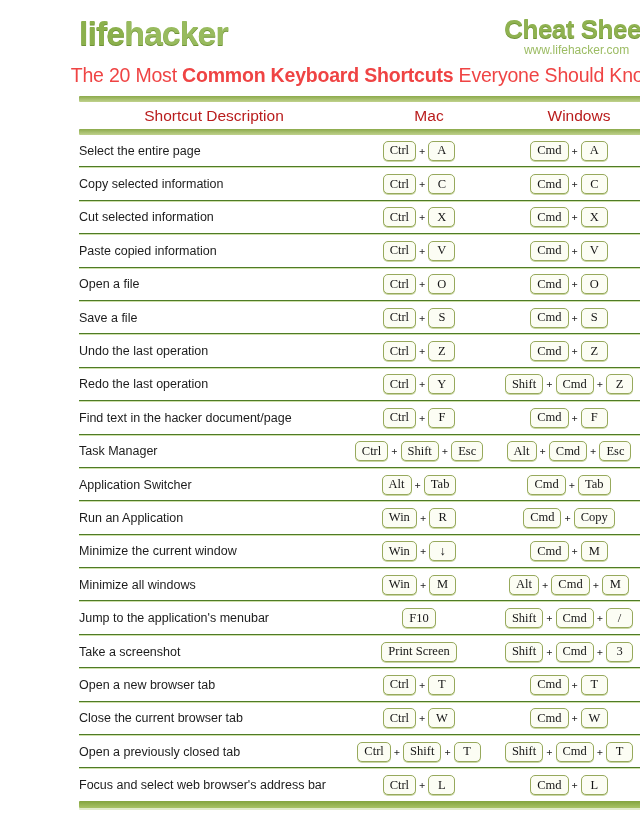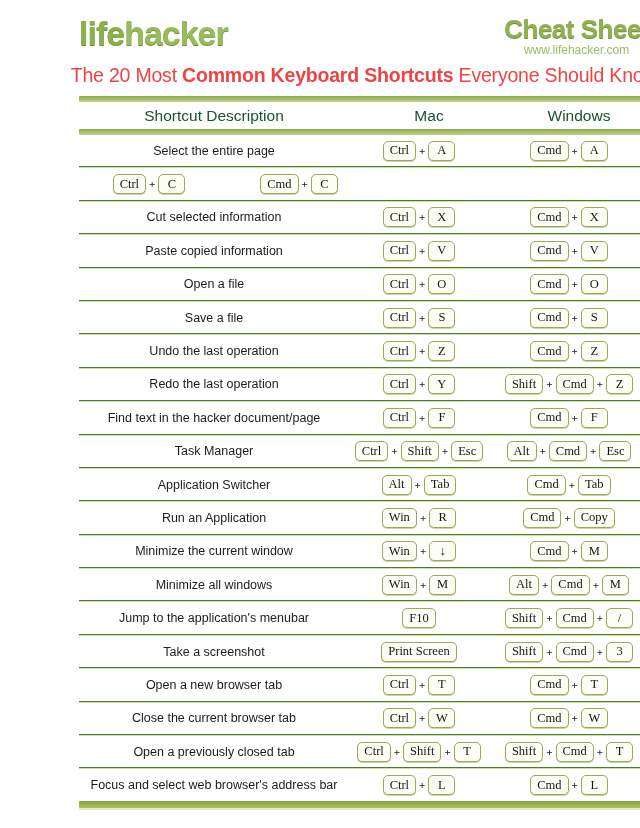--- a/index.html
+++ b/index.html
@@ -45,31 +45,31 @@
     height: 6px; border-radius: 1px;
     background: linear-gradient(to bottom, #8caa4b, #c0d28d);
   }
   .bar-bottom {
     height: 7px; margin-top: 0;
     background: linear-gradient(to bottom, #83a43e, #a9c365);
     box-shadow: 0 2px 0 rgba(201, 219, 160, 0.55);
     border-radius: 1px;
   }
   .head-row { display: flex; align-items: center; height: 27px; }
-  .head-cell { font-size: 15.5px; color: #14532d; text-align: center; }
+  .head-cell { font-size: 15.5px; color: #b91c1c; text-align: center; }
   .col-desc { width: 270px; }
   .col-win  { width: 140px; }
   .col-mac  { width: 160px; }
 
   .row { display: flex; align-items: center; height: 31.4px; background: #ffffff; }
   .row-sep {
     height: 2px;
     background: linear-gradient(to bottom, #4f7b26 50%, #cfe0ab 50%);
   }
-  .cell-desc { width: 270px; text-align: center; font-size: 12.5px; color: #1c1c1c; }
+  .cell-desc { width: 270px; text-align: left; font-size: 12.5px; color: #1c1c1c; }
   .keys {
     display: flex; align-items: center; justify-content: center; font-family: Liberation Serif, serif;
   }
   .cell-win { width: 140px; }
   .cell-mac { width: 160px; }
 
   .key {
     display: inline-flex; align-items: center; justify-content: center;
     height: 20px; min-width: 27px; padding: 0 6px;
     background: #fcfdf4;
@@ -118,20 +118,21 @@
             <span class="key">A</span>
           </div>
     <div class="keys cell-mac">
             <span class="key">Cmd</span>
             <span class="plus">+</span>
             <span class="key">A</span>
           </div>
   </div>
 <div class="row-sep"></div>
   <div class="row">
+    <div class="cell-desc">Copy selected information</div>
     <div class="keys cell-win">
             <span class="key">Ctrl</span>
             <span class="plus">+</span>
             <span class="key">C</span>
           </div>
     <div class="keys cell-mac">
             <span class="key">Cmd</span>
             <span class="plus">+</span>
             <span class="key">C</span>
           </div>

